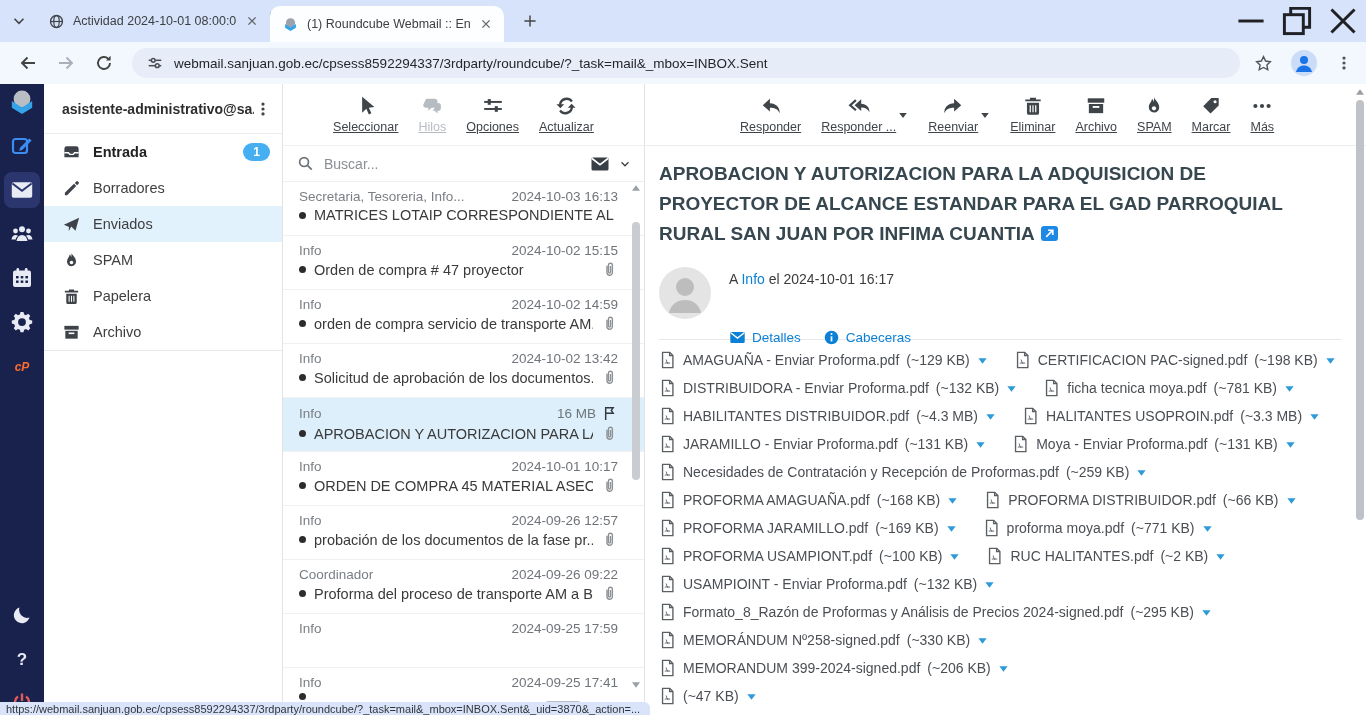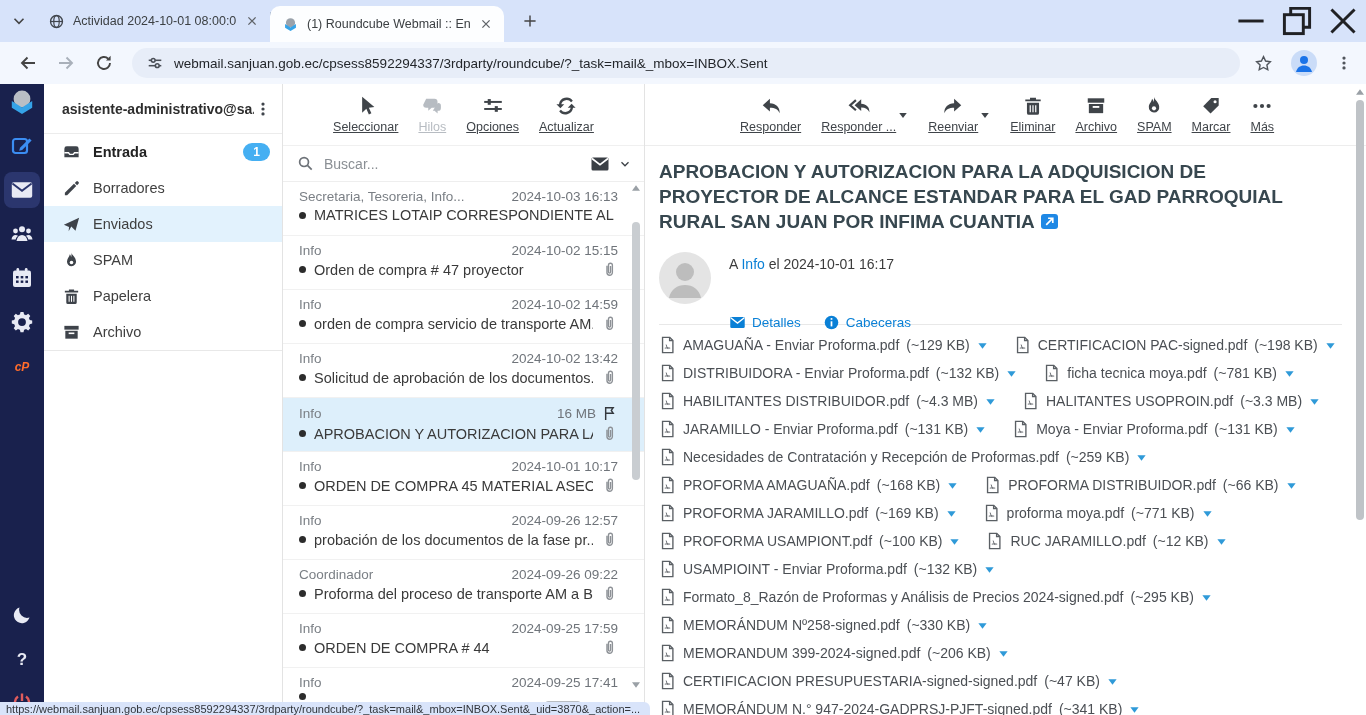--- a/index.html
+++ b/index.html
@@ -86,21 +86,21 @@
   .lscroll .arr.up{top:0;}
   .lscroll .arr.dn{bottom:0;}
   .lscroll .thumb{position:absolute;left:2px;top:38px;width:8px;height:258px;background:#c9cdd1;border-radius:4px;}
   .pagination{position:absolute;left:262px;bottom:-6px;display:flex;align-items:center;gap:8px;}
   .pg-box{width:36px;height:20px;border:1px solid #b9bdc2;border-radius:3px;background:#fff;}
   .pg-arrs{color:#8d9196;font-size:13px;letter-spacing:10px;}
 
   .viewpane{position:absolute;left:645px;top:0;right:0;height:100%;background:#fff;}
   .vtoolbar{height:62px;display:flex;align-items:center;gap:20px;padding-left:95px;border-bottom:1px solid #ededed;}
   .vcontent{position:absolute;left:14px;right:24px;top:62px;bottom:0;overflow:hidden;}
-  .v-subject{margin-top:13px;font-size:19px;line-height:25px;font-weight:bold;color:#37474f;max-width:660px;}
+  .v-subject{margin-top:13px;font-size:19px;line-height:30px;font-weight:bold;color:#37474f;max-width:660px;}
   .extlink{display:inline-block;width:17px;height:15px;background:#1e88e5;border-radius:3px;vertical-align:-1px;margin-left:6px;}
   .extlink svg{width:100%;height:100%;}
   .senderblk{position:relative;margin-top:18px;height:64px;}
   .s-avatar{position:absolute;left:0;top:0;width:52px;height:52px;border-radius:50%;background:#e4e4e4;overflow:hidden;}
   .s-avatar svg{width:100%;height:100%;color:#bdbdbd;}
   .s-meta{position:absolute;left:70px;top:4px;font-size:14px;color:#3c3c3c;}
   .s-meta .lnk{color:#0a80d6;}
   .s-actions{position:absolute;left:70px;top:30px;display:flex;gap:22px;align-items:center;}
   .s-act{display:flex;align-items:center;gap:6px;color:#0a80d6;font-size:13.5px;margin-top:32px;}
   .s-act .sa-ic{width:17px;height:17px;color:#0a80d6;}
@@ -613,29 +613,20 @@
                 </svg>
               </span>
     </div>
   </div>
           <div class="msg">
     <div class="m-l1">
       <span class="m-from">Info</span>
       <span class="m-meta">2024-09-25 17:59</span>
 
     </div>
-    <div class="m-l2">
-      <span class="m-dot"></span>
-      <span class="m-subj">ORDEN DE COMPRA # 44</span>
-      <span class="m-clip">
-                <svg viewBox="0 0 20 20">
-                  <path d="M7 5.5v8a3.2 3.2 0 0 0 6.4 0V5a2.3 2.3 0 0 0-4.6 0v8a1.2 1.2 0 0 0 2.4 0V6" fill="none" stroke="currentColor" stroke-width="1.6"></path>
-                </svg>
-              </span>
-    </div>
   </div>
           <div class="msg">
     <div class="m-l1">
       <span class="m-from">Info</span>
       <span class="m-meta">2024-09-25 17:41</span>
 
     </div>
     <div class="m-l2">
       <span class="m-dot"></span>
       <span class="m-subj"></span>
@@ -1054,22 +1045,22 @@
                 </span>
   </span>
               <span class="att">
     <span class="pdf-ic">
                   <svg viewBox="0 0 18 20">
                     <path d="M3.5 1.5h8L15 5v13.5H3.5z" fill="none" stroke="currentColor" stroke-width="1.5"></path>
                     <path d="M11.3 1.8V5h3.4" fill="none" stroke="currentColor" stroke-width="1.4"></path>
                     <path d="M6 13.5c1.5-.5 4.5-.5 6 0M7.5 9.5c.4 2 1 3.5 2.2 5" fill="none" stroke="currentColor" stroke-width="1"></path>
                   </svg>
                 </span>
-    <span class="a-name">RUC JARAMILLO.pdf</span>
-    <span class="a-size">(~12 KB)</span>
+    <span class="a-name">RUC HALITANTES.pdf</span>
+    <span class="a-size">(~2 KB)</span>
     <span class="a-caret">
                   <svg viewBox="0 0 12 12">
                     <path d="M1.5 3.5h9L6 9.5z" fill="currentColor"></path>
                   </svg>
                 </span>
   </span>
             </div>
             <div class="att-row">
               <span class="att">
     <span class="pdf-ic">
@@ -1144,21 +1135,20 @@
             </div>
             <div class="att-row">
               <span class="att">
     <span class="pdf-ic">
                   <svg viewBox="0 0 18 20">
                     <path d="M3.5 1.5h8L15 5v13.5H3.5z" fill="none" stroke="currentColor" stroke-width="1.5"></path>
                     <path d="M11.3 1.8V5h3.4" fill="none" stroke="currentColor" stroke-width="1.4"></path>
                     <path d="M6 13.5c1.5-.5 4.5-.5 6 0M7.5 9.5c.4 2 1 3.5 2.2 5" fill="none" stroke="currentColor" stroke-width="1"></path>
                   </svg>
                 </span>
-    <span class="a-name">CERTIFICACION PRESUPUESTARIA-signed-signed.pdf</span>
     <span class="a-size">(~47 KB)</span>
     <span class="a-caret">
                   <svg viewBox="0 0 12 12">
                     <path d="M1.5 3.5h9L6 9.5z" fill="currentColor"></path>
                   </svg>
                 </span>
   </span>
             </div>
             <div class="att-row">
               <span class="att">

